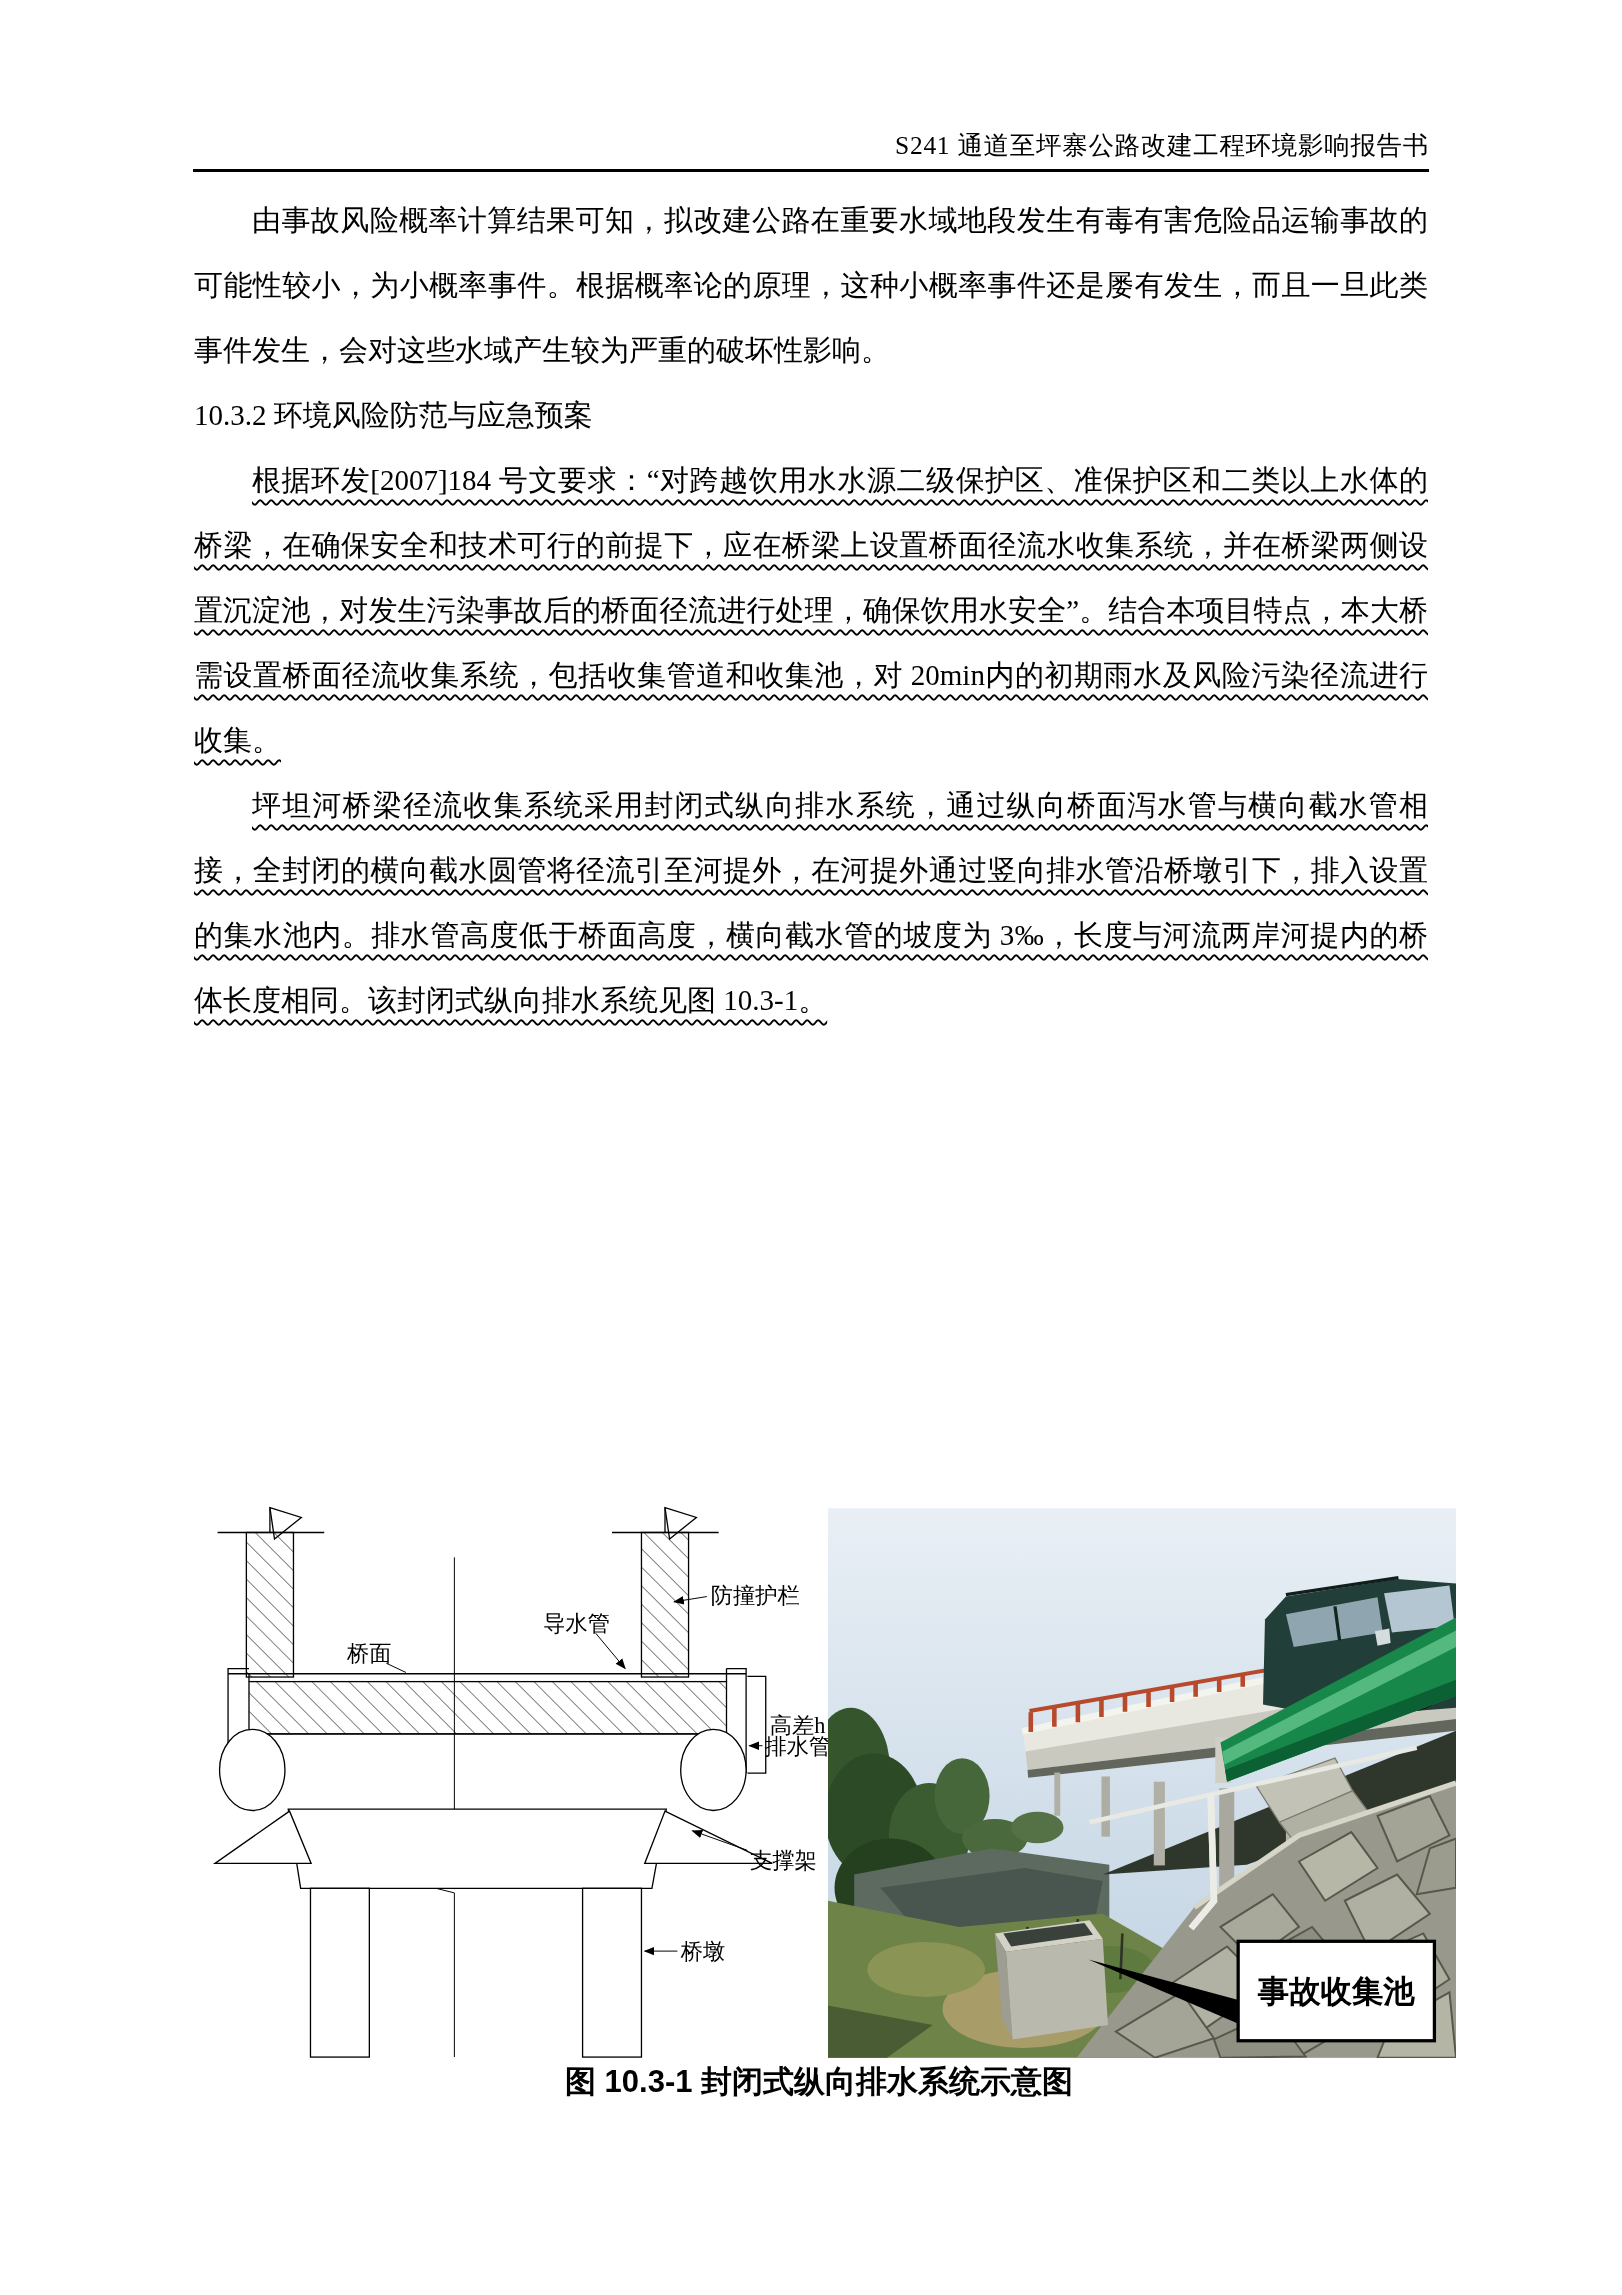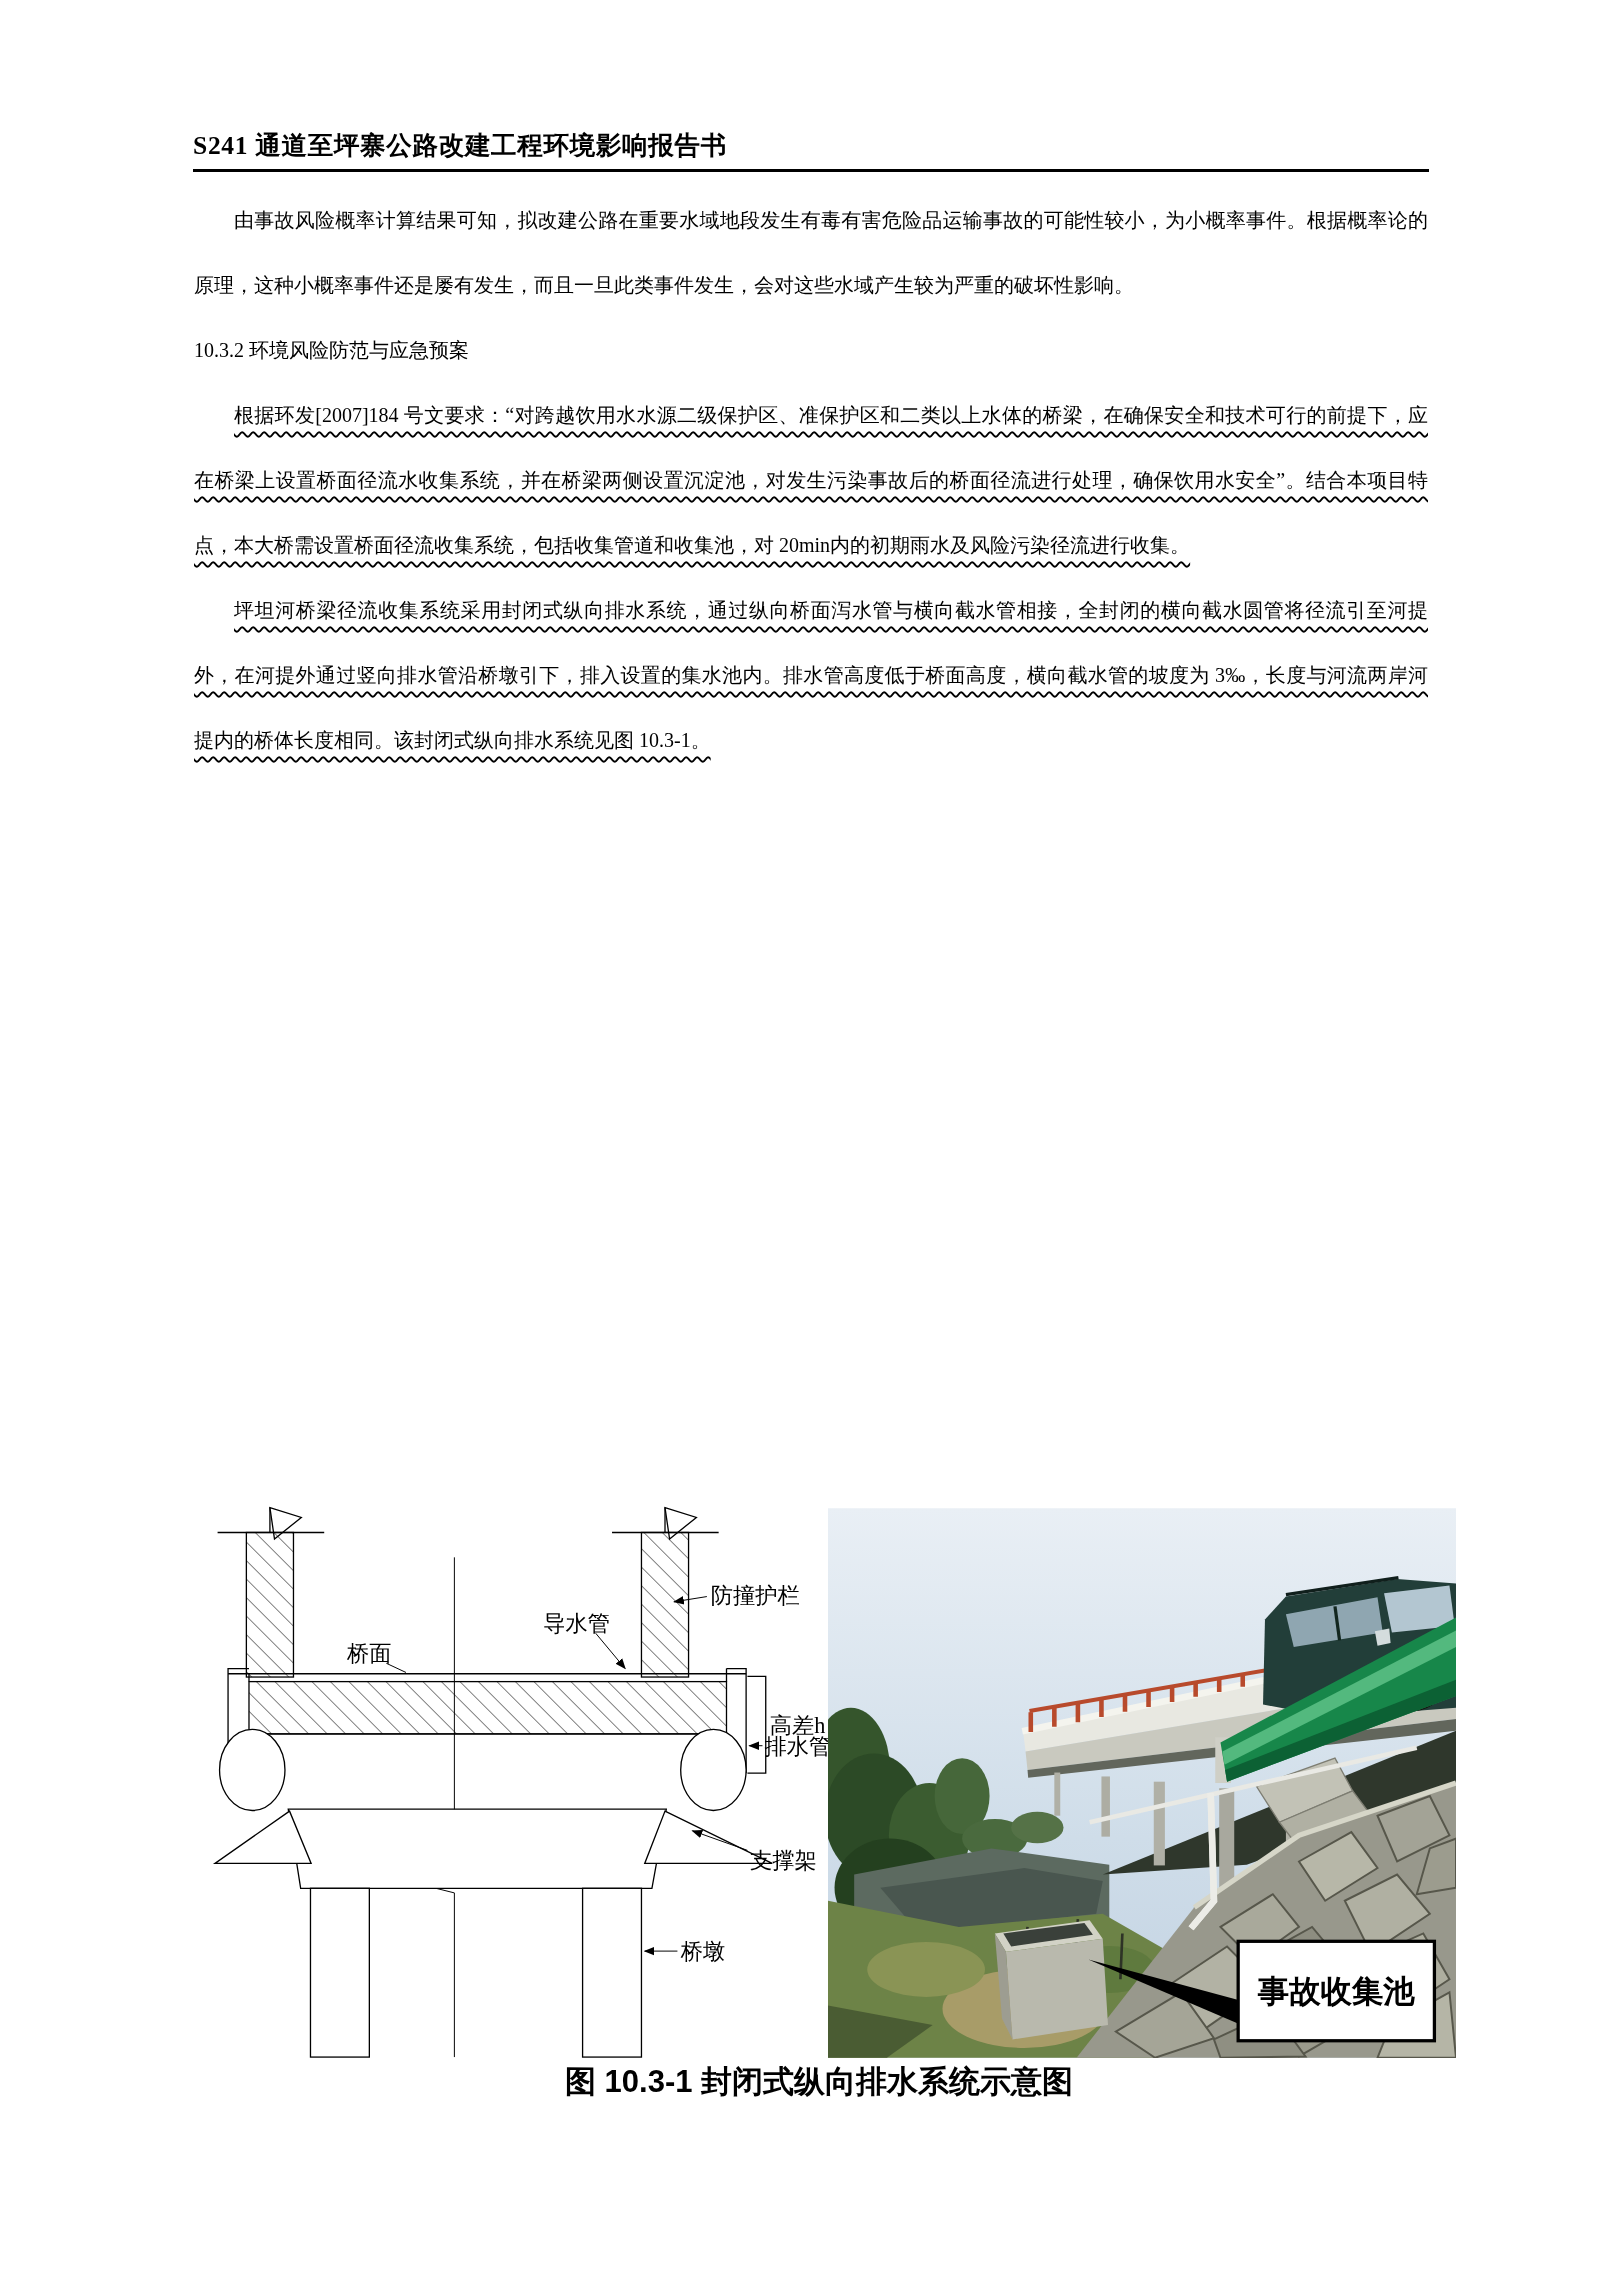--- a/index.html
+++ b/index.html
@@ -3,26 +3,26 @@
 <meta charset="utf-8">
 <style>
   html,body { margin:0; padding:0; background:#888; }
   .page {
     position:relative; width:1622px; height:2295px; background:#ffffff;
     font-family:"Liberation Serif","DejaVu Serif",serif; color:#000;
     overflow:hidden; margin:0 auto;
   }
   .hdr {
     position:absolute; top:128px; left:193px; width:1236px;
-    font-size:25.5px; font-weight:bold; text-align:left; letter-spacing:0.7px;
+    font-size:25.5px; font-weight:normal; text-align:right; letter-spacing:0.7px;
   }
   .hdr-rule { position:absolute; top:169px; left:193px; width:1236px; height:3.3px; background:#000; }
   .body-text {
     position:absolute; top:188px; left:194px; width:1234px;
-    font-size:20px; line-height:65px; text-align:justify; text-align-last:left;
+    font-size:29px; line-height:65px; text-align:justify; text-align-last:left;
   }
   .body-text p { margin:0; }
   .ind { text-indent:2em; }
   .wavy {
     text-decoration-line:underline; text-decoration-style:wavy;
     text-decoration-color:#000; text-decoration-thickness:1.6px;
     text-underline-offset:8.5px;
   }
   .figure { position:absolute; left:190px; top:1505px; width:1269px; height:556px; }
   .diagram { position:absolute; left:0; top:0; }

